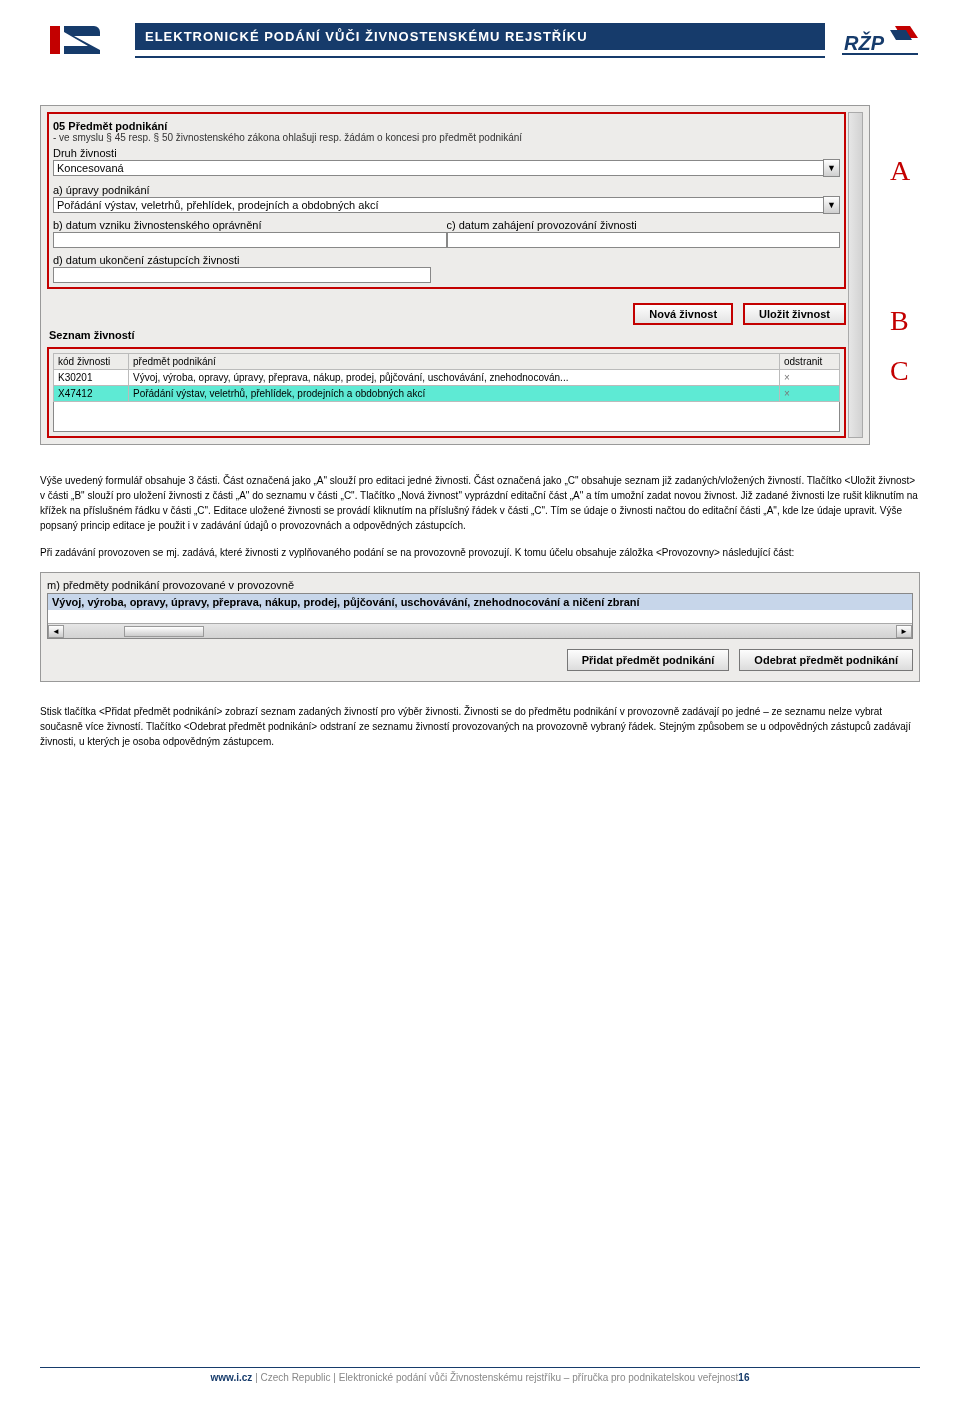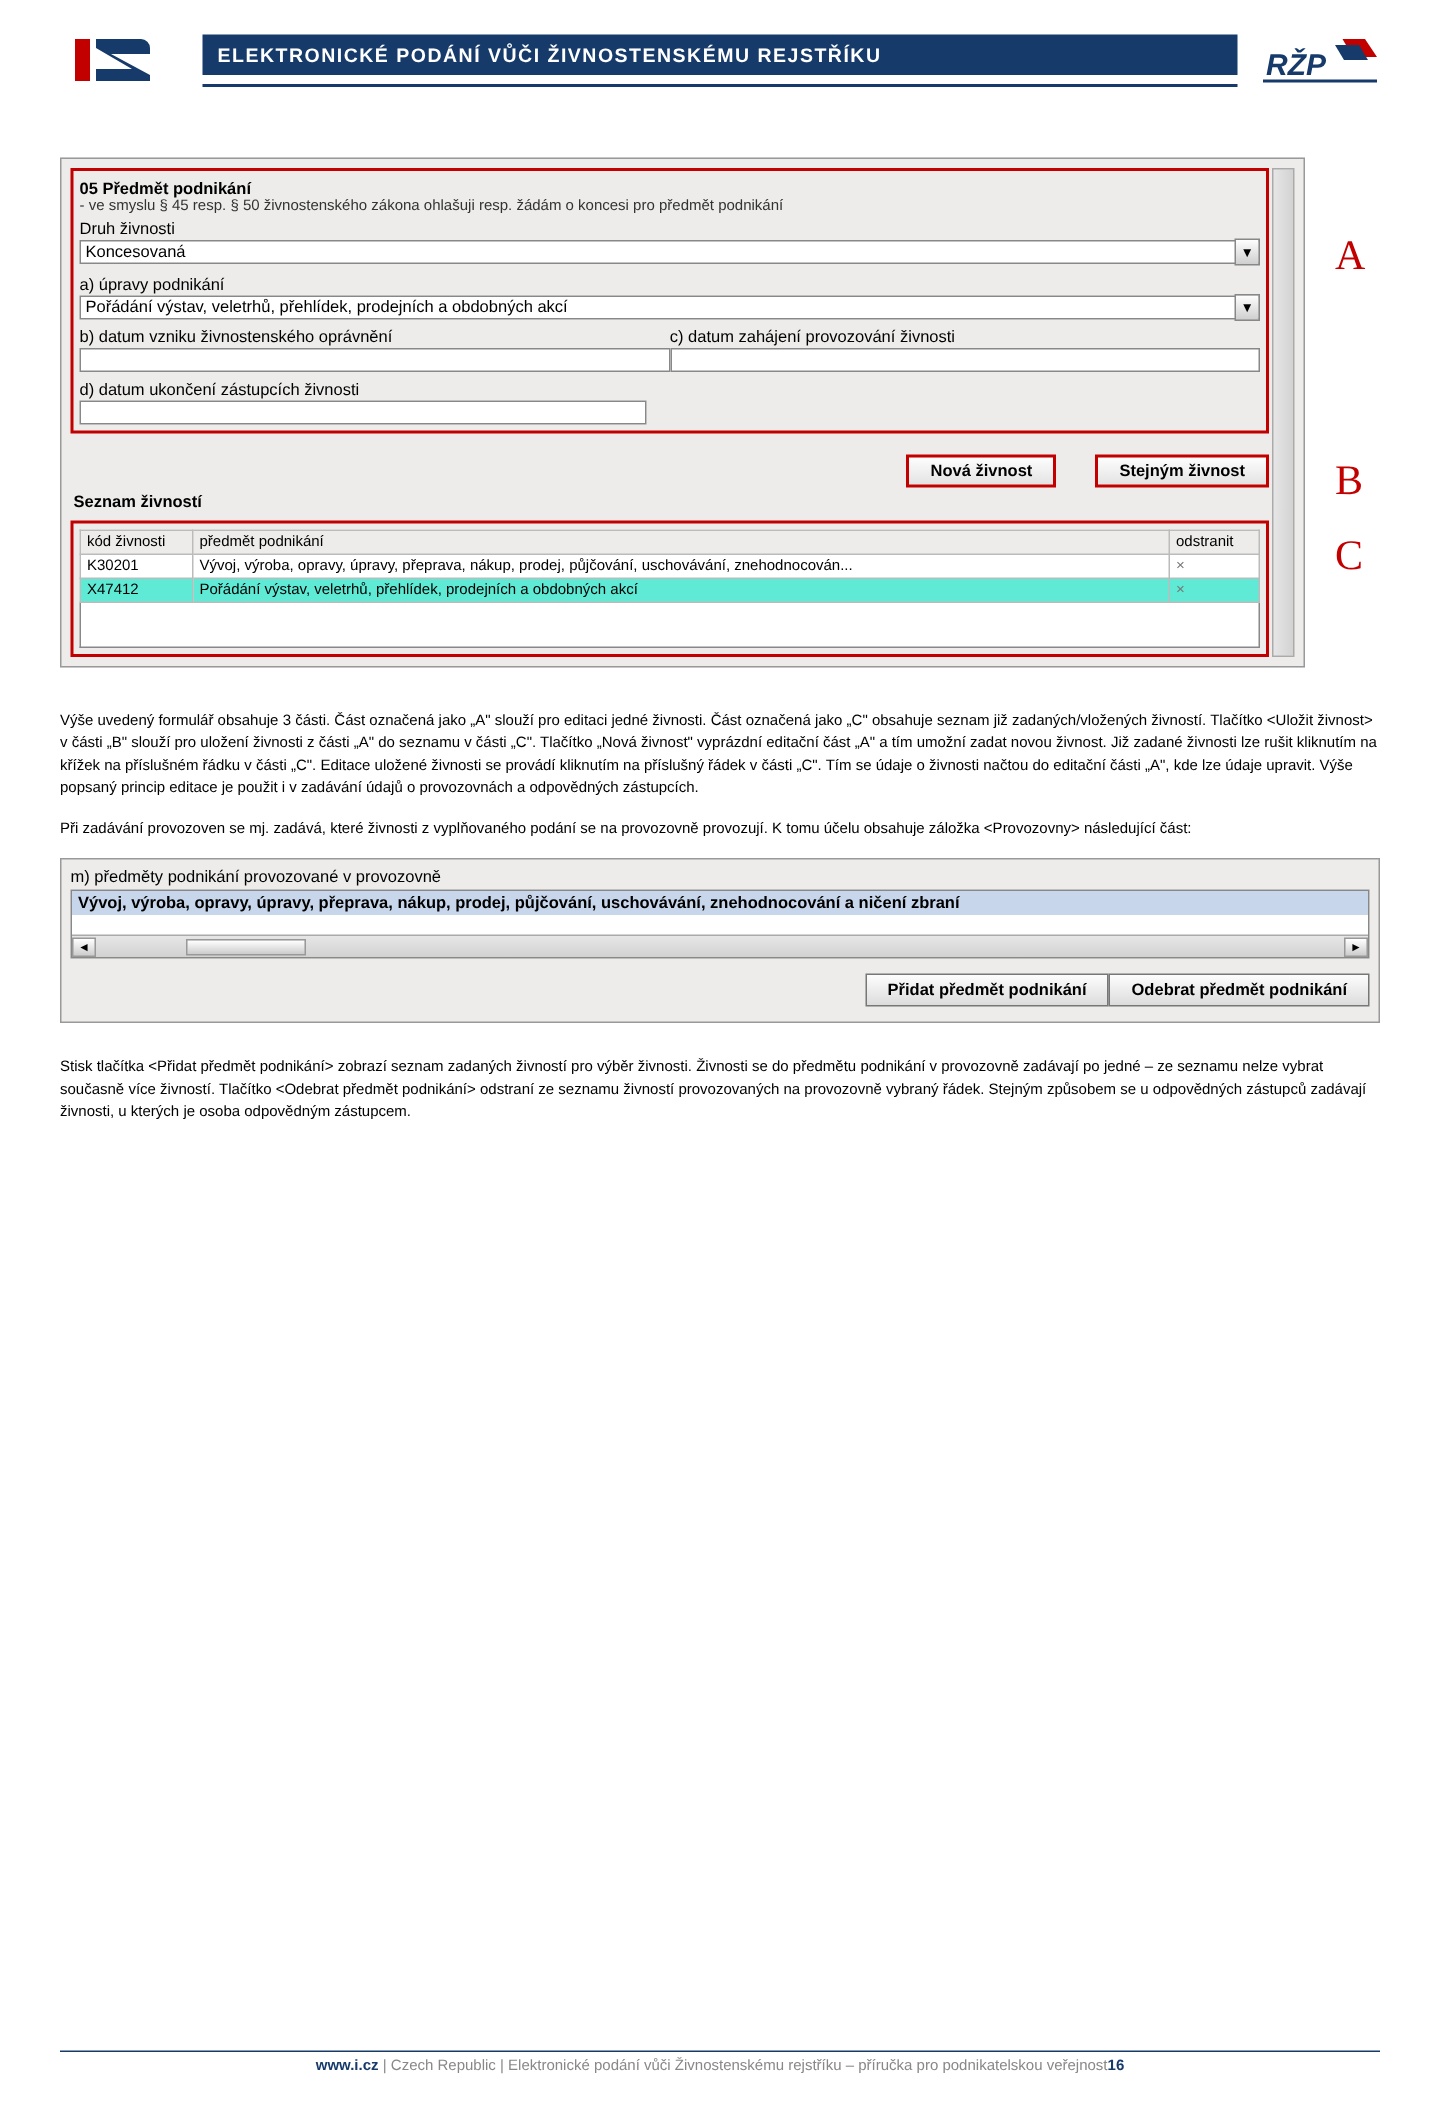--- a/index.html
+++ b/index.html
@@ -81,21 +81,21 @@
     margin-top: 1px;
   }
   .dd-wrap { position: relative; }
   .dd-btn {
     position: absolute; right: 0; top: 0; width: 17px; height: 18px;
     background: linear-gradient(#fefefe, #cfcfcf);
     border: 1px solid #888;
     font-size: 9px; line-height: 16px; text-align: center;
   }
   .btn-row {
-    display: flex; justify-content: flex-end; gap: 26px;
+    display: flex; justify-content: flex-end; gap: 10px;
     margin: 14px 2px 4px 2px;
   }
   .btn {
     border: 2px solid #c30000;
     background: linear-gradient(#fdfdfd,#e3e3e3);
     font-size: 11px; font-weight: bold;
     padding: 3px 14px;
     cursor: pointer;
   }
   .region-c {
@@ -180,21 +180,21 @@
     width: 16px; height: 13px; border: 1px solid #999;
     background: linear-gradient(#fff,#ccc);
     text-align: center; font-size: 8px; line-height: 11px;
   }
   .hscroll .thumb {
     width: 80px; height: 11px; border: 1px solid #999;
     background: linear-gradient(#fff,#ccc);
     margin-left: 60px;
   }
   .btn-row2 {
-    display: flex; justify-content: flex-end; gap: 0; margin-top: 10px;
+    display: flex; justify-content: flex-end; gap: 10px; margin-top: 10px;
   }
   .btn2 {
     border: 1px solid #777;
     background: linear-gradient(#fdfdfd,#dcdcdc);
     font-size: 11px; font-weight: bold;
     padding: 4px 14px;
     cursor: pointer;
   }
   
   .footer {
@@ -268,21 +268,21 @@
         <div class="inline-row">
           <div class="inline-col" style="flex:0 0 48%;">
             <div>d) datum ukončení zástupcích živnosti</div>
             <input class="fld-input" style="">
           </div>
         </div>
       </div>
 
       <div class="btn-row" style="margin-right:17px;">
         <button class="btn">Nová živnost</button>
-        <button class="btn">Stejným živnost</button>
+        <button class="btn">Uložit živnost</button>
       </div>
 
       <div class="seznam-title" style="margin-right:17px;">Seznam živností</div>
       <div class="region-c" style="margin-right:17px;">
         <table class="tbl">
           <thead>
             <tr>
               <th style="width:75px;">kód živnosti</th>
               <th>předmět podnikání</th>
               <th style="width:60px;">odstranit</th>

